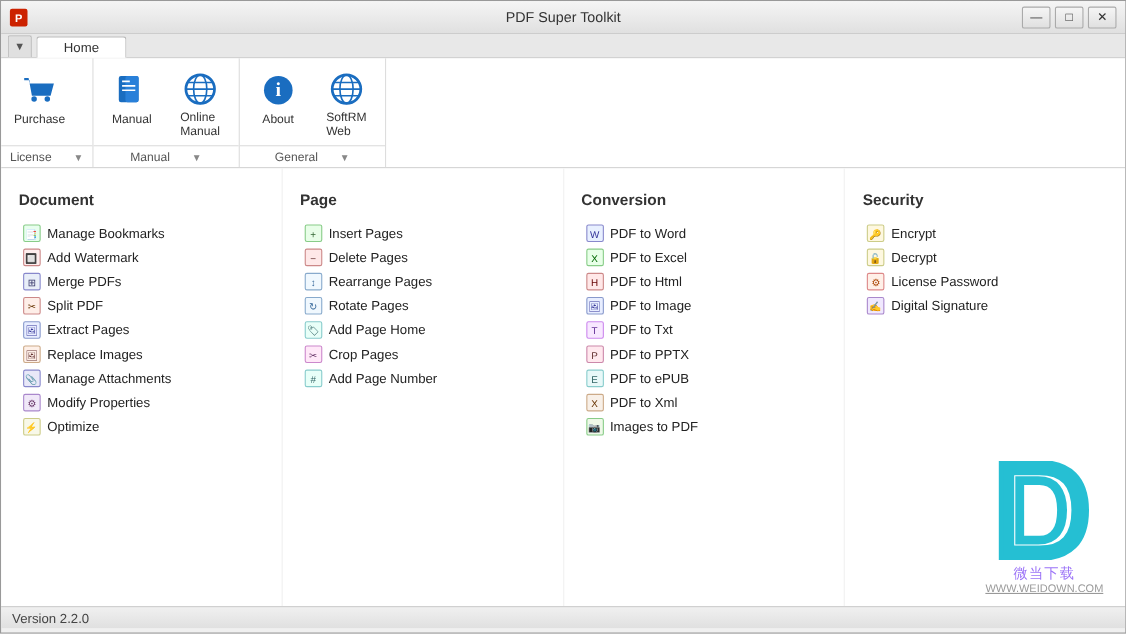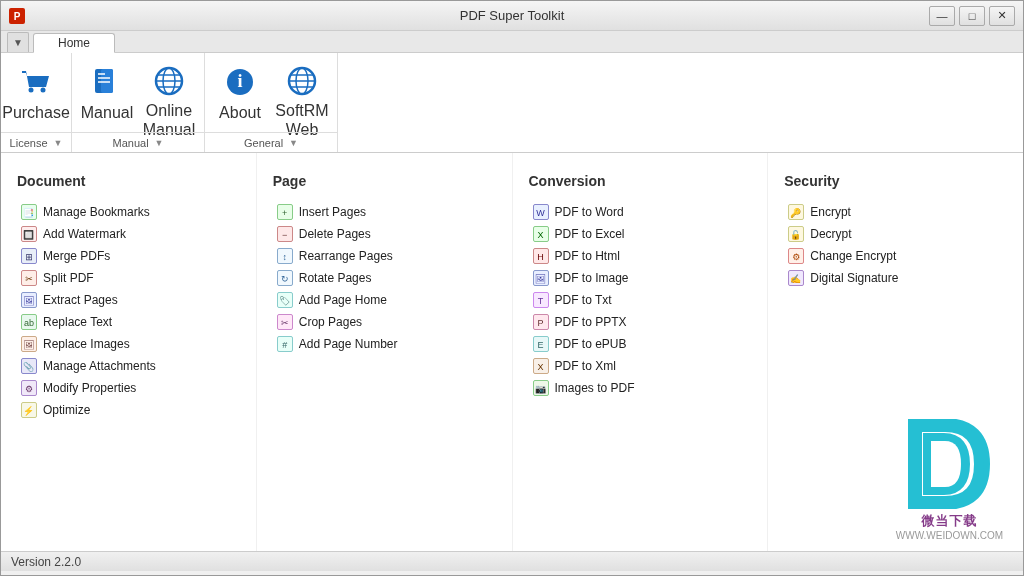--- a/index.html
+++ b/index.html
@@ -133,21 +133,21 @@
     .ribbon-group-label {
       height: 20px;
       text-align: center;
       font-size: 11px;
       color: #555;
       border-top: 1px solid #ddd;
       display: flex;
       align-items: center;
       justify-content: center;
       padding: 0 8px;
-      gap: 6px;
+      gap: 20px;
     }
     .ribbon-group-label-arrow {
       font-size: 9px;
       color: #888;
     }
     .ribbon-btn {
       width: 58px;
       height: 68px;
       display: flex;
       flex-direction: column;
@@ -161,23 +161,23 @@
     }
     .ribbon-btn-icon {
       width: 36px;
       height: 36px;
       display: flex;
       align-items: center;
       justify-content: center;
       font-size: 28px;
     }
     .ribbon-btn-label {
-      font-size: 16px;
+      font-size: 11px;
       color: #333;
-      text-align: center;
+      text-align: left;
       line-height: 1.2;
     }
 
     
     #main-content {
       height: calc(576px - 30px - 22px - 100px - 26px);
       background: white;
       display: flex;
       overflow: hidden;
     }
@@ -399,24 +399,20 @@
     </div>
     <div class="menu-item">
       <span class="menu-icon si si-sc">✂</span>
       <span>Split PDF</span>
     </div>
     <div class="menu-item">
       <span class="menu-icon si si-im">🖼</span>
       <span>Extract Pages</span>
     </div>
     <div class="menu-item">
-      <span class="menu-icon si si-tx">ab</span>
-      <span>Replace Text</span>
-    </div>
-    <div class="menu-item">
       <span class="menu-icon si si-ri">🖼</span>
       <span>Replace Images</span>
     </div>
     <div class="menu-item">
       <span class="menu-icon si si-at">📎</span>
       <span>Manage Attachments</span>
     </div>
     <div class="menu-item">
       <span class="menu-icon si si-mp">⚙</span>
       <span>Modify Properties</span>
@@ -504,36 +500,36 @@
     <div class="menu-item">
       <span class="menu-icon si si-key">🔑</span>
       <span>Encrypt</span>
     </div>
     <div class="menu-item">
       <span class="menu-icon si si-key">🔓</span>
       <span>Decrypt</span>
     </div>
     <div class="menu-item">
       <span class="menu-icon si si-gear">⚙</span>
-      <span>Change Encrypt</span>
+      <span>License Password</span>
     </div>
     <div class="menu-item">
       <span class="menu-icon si si-sig">✍</span>
       <span>Digital Signature</span>
     </div>
 
     <div class="watermark-logo">
       <svg width="100" height="90" viewBox="0 0 100 90">
 
         <path d="M15,5 L45,5 Q85,5 85,45 Q85,85 45,85 L15,85 Z M30,20 L30,70 L45,70 Q65,70 65,45 Q65,20 45,20 Z" fill="none" stroke="#00b4cc" stroke-width="12" fill-rule="evenodd"></path>
 
         <path d="M18,8 L46,8 Q80,8 80,45 Q80,82 46,82 L18,82 Z" fill="none" stroke="#00b4cc" stroke-width="10"></path>
         <path d="M32,22 L32,68 L46,68 Q62,68 62,45 Q62,22 46,22 Z" fill="white" stroke="none"></path>
       </svg>
-      <div style="font-size:13px;color:#701a75;font-weight:bold;letter-spacing:1px;">微当下载</div>
-      <div style="font-size:10px;color:#888;">WWW.WEIDOWN.COM</div>
+      <div style="font-size:13px;color:#8b5cf6;font-weight:normal;letter-spacing:1px;">微当下载</div>
+      <div style="font-size:10px;color:#888;text-decoration:underline;">WWW.WEIDOWN.COM</div>
     </div>
   </div>
 </div>
 
 <div id="statusbar">
   <span>Version 2.2.0</span>
 </div>
 
 </body></html>

